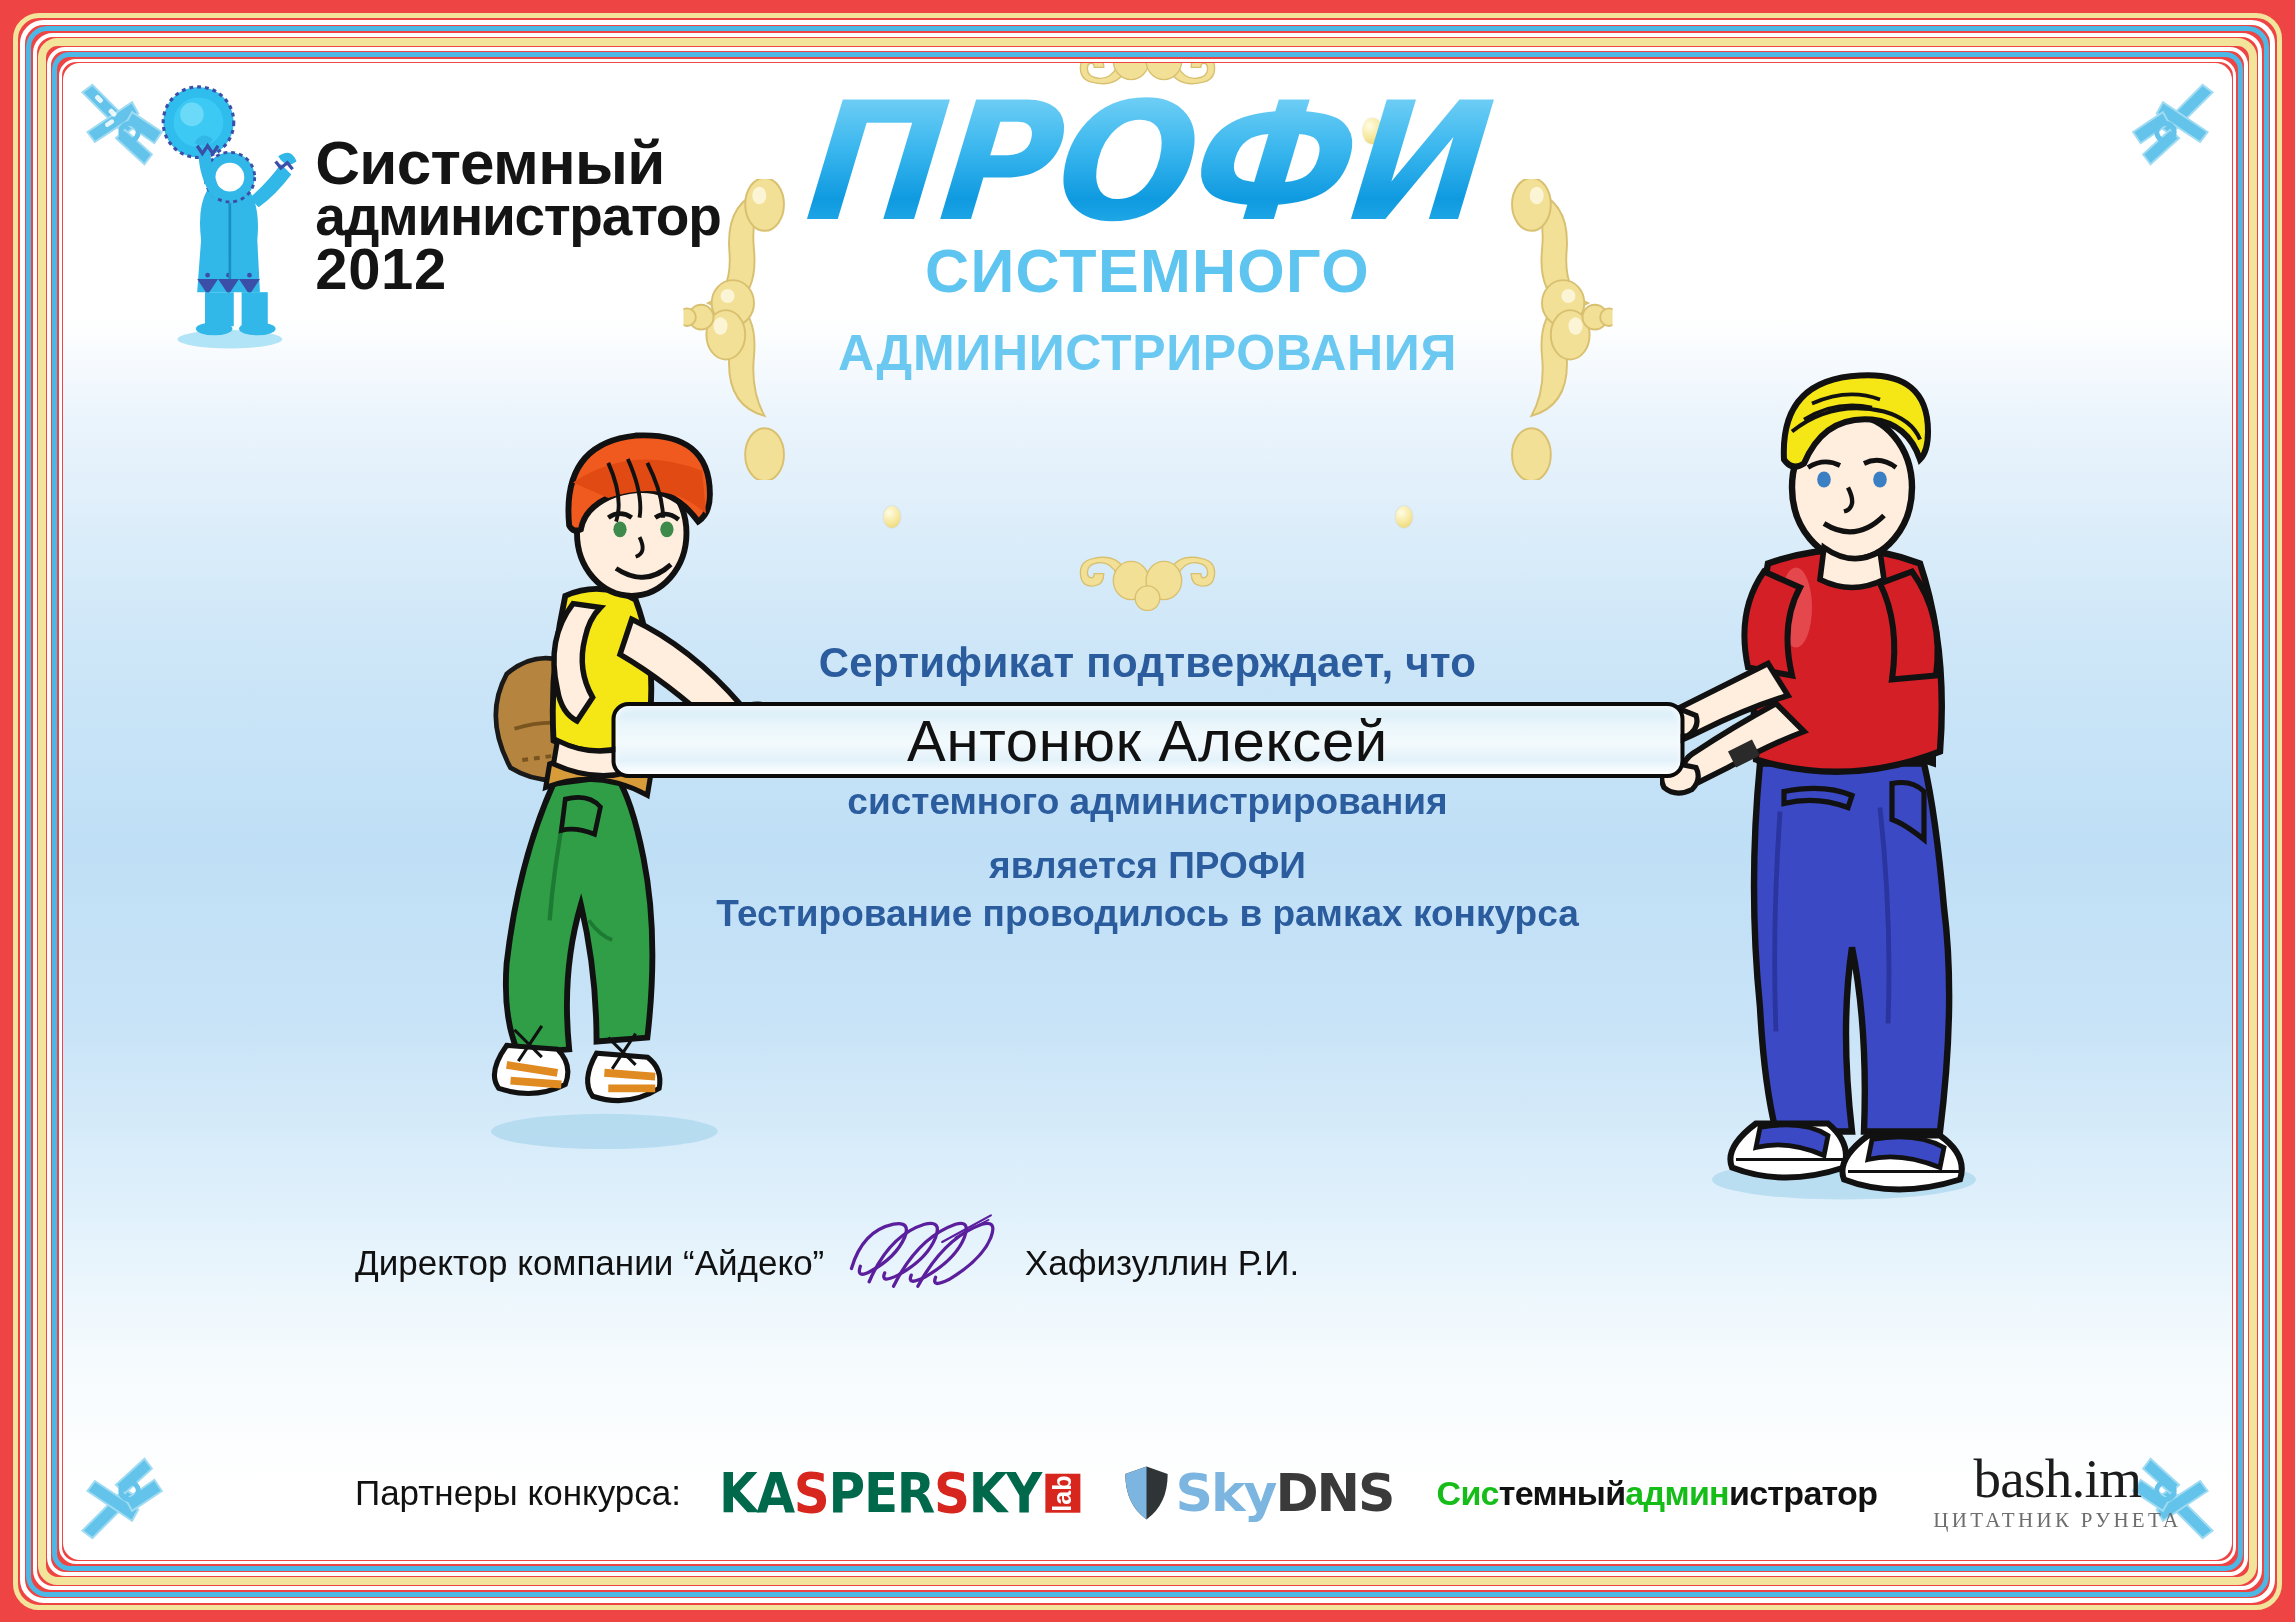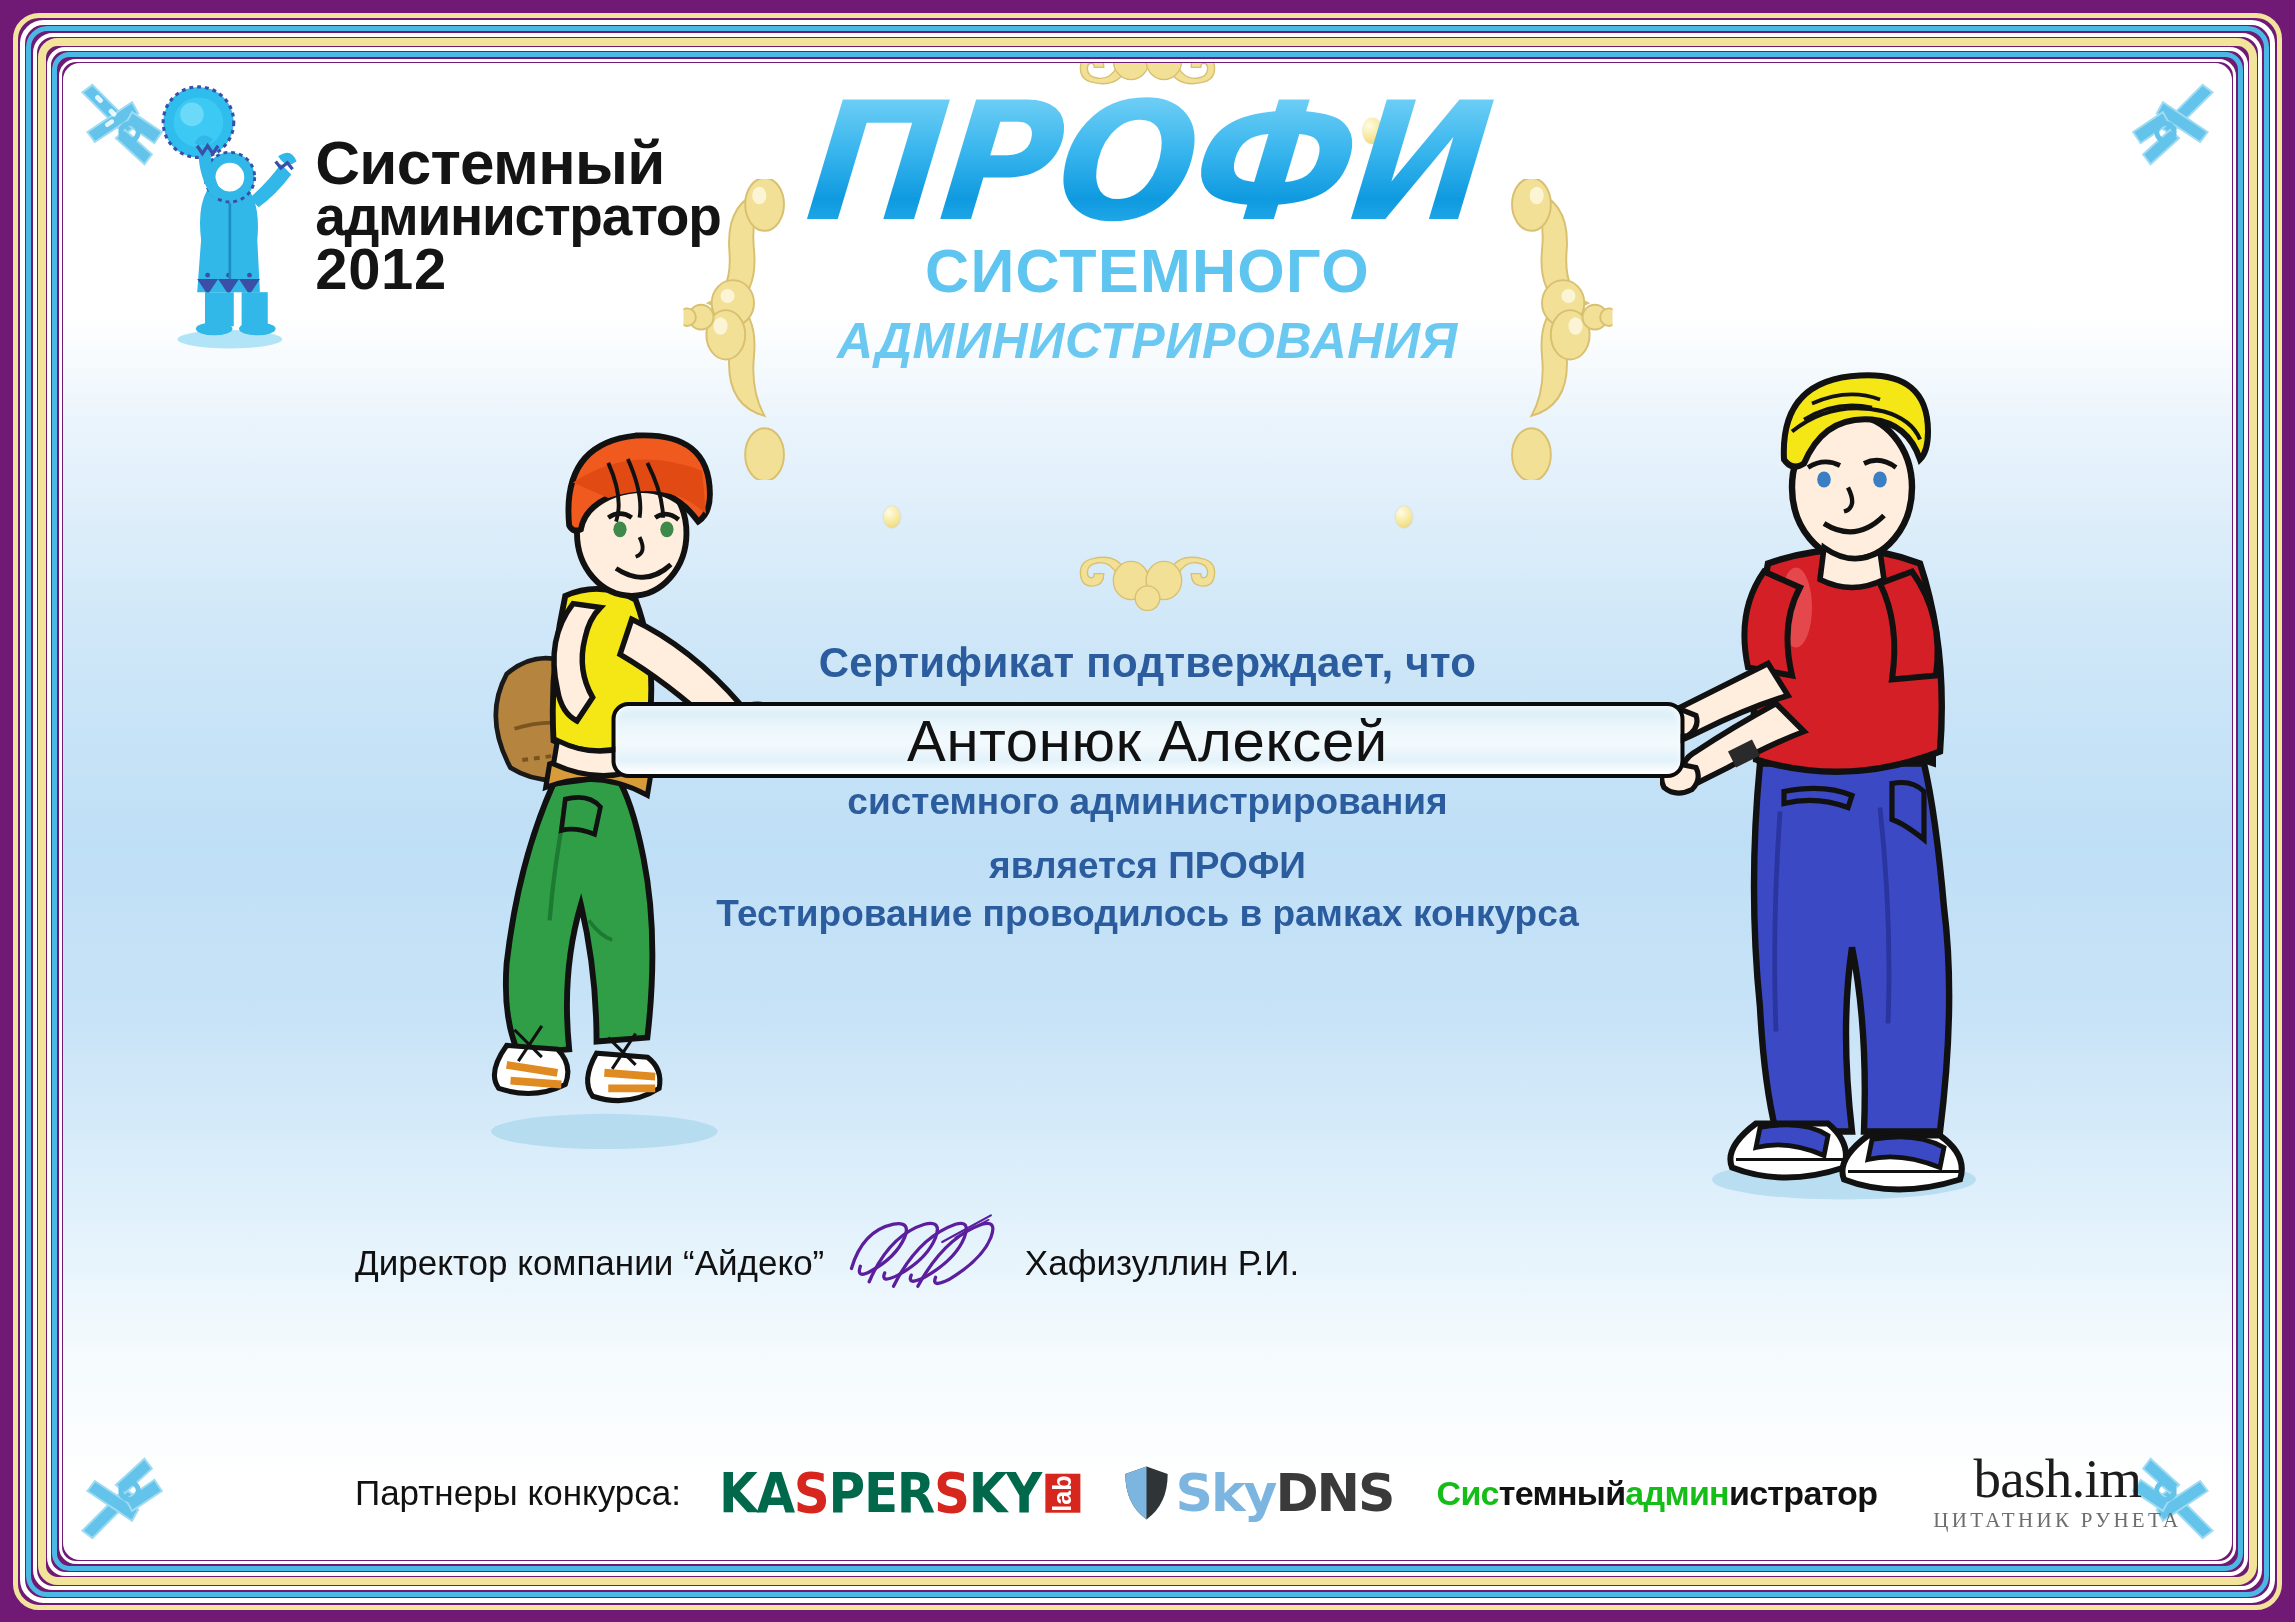--- a/index.html
+++ b/index.html
@@ -6,21 +6,21 @@
   html,body { width:2295px; height:1623px; overflow:hidden; }
   body {
     font-family:"Liberation Sans", sans-serif;
     background:#ffffff;
     position:relative;
   }
 
   
   #certificate {
     position:absolute; inset:0;
-    background:#701a75;
+    background:#ef4444;
     overflow:hidden;
     padding-left:24px;
   }
   .frame-ring {
     position:absolute;
     border-style:solid;
     border-radius:var(--r);
   }
 
   
@@ -80,21 +80,21 @@
     color:transparent;
     font-family:"DejaVu Sans", sans-serif;
     transform:skewX(-6deg);
   }
   #profi-sub1 {
     font-size:61px; font-weight:bold; color:#5ec4f0;
     letter-spacing:1.3px; margin-top:-9.2px;
   }
   #profi-sub2 {
     font-size:50px; font-weight:bold; color:#6bc9f1;
-    letter-spacing:0.7px; margin-top:6px;font-style:italic;
+    letter-spacing:0.7px; margin-top:18px;
   }
   
   .gold-brace { position:absolute; top:98px; width:141px; height:301px; }
   .gb-left  { left:-39px; }
   .gb-right { right:-39px; transform:scaleX(-1); }
   .gold-brace svg { width:100%; height:100%; }
   
   .gold-flourish { position:absolute; left:50%; transform:translateX(-50%); width:164px; height:72px; }
   .gf-top    { top:-51px; }
   .gf-bottom { top:458px; transform:translateX(-50%) scaleY(-1); }

